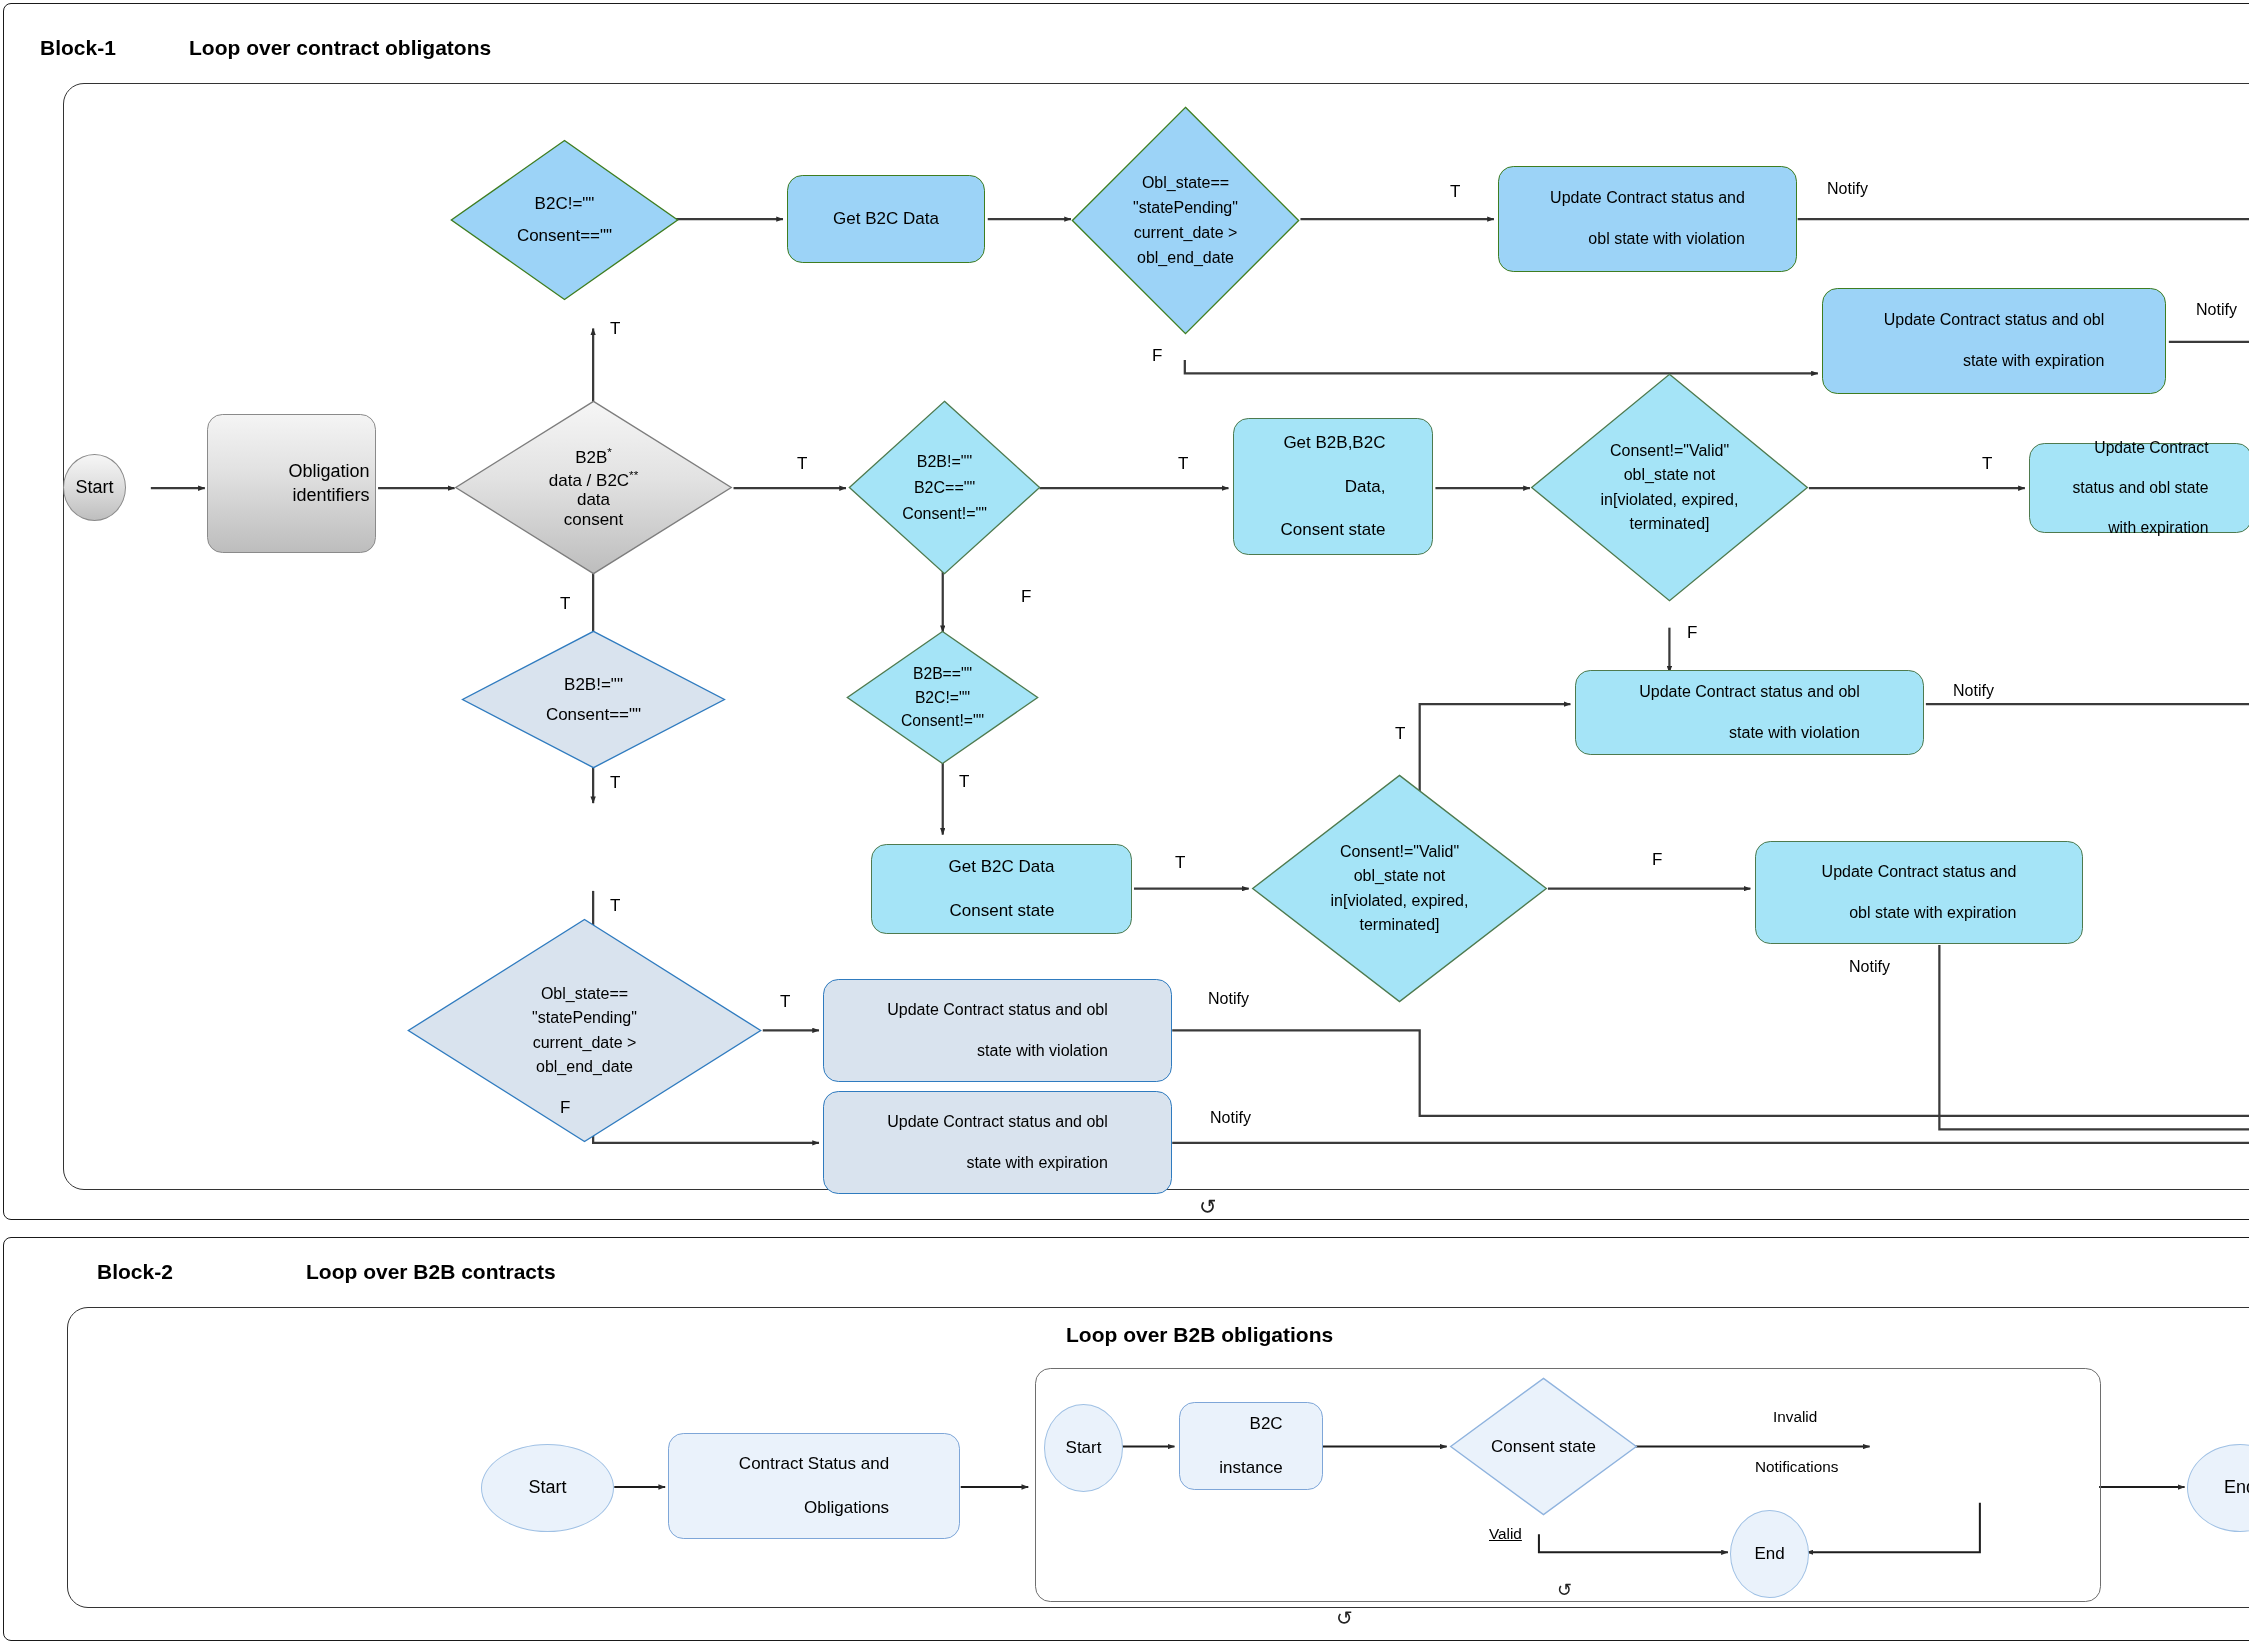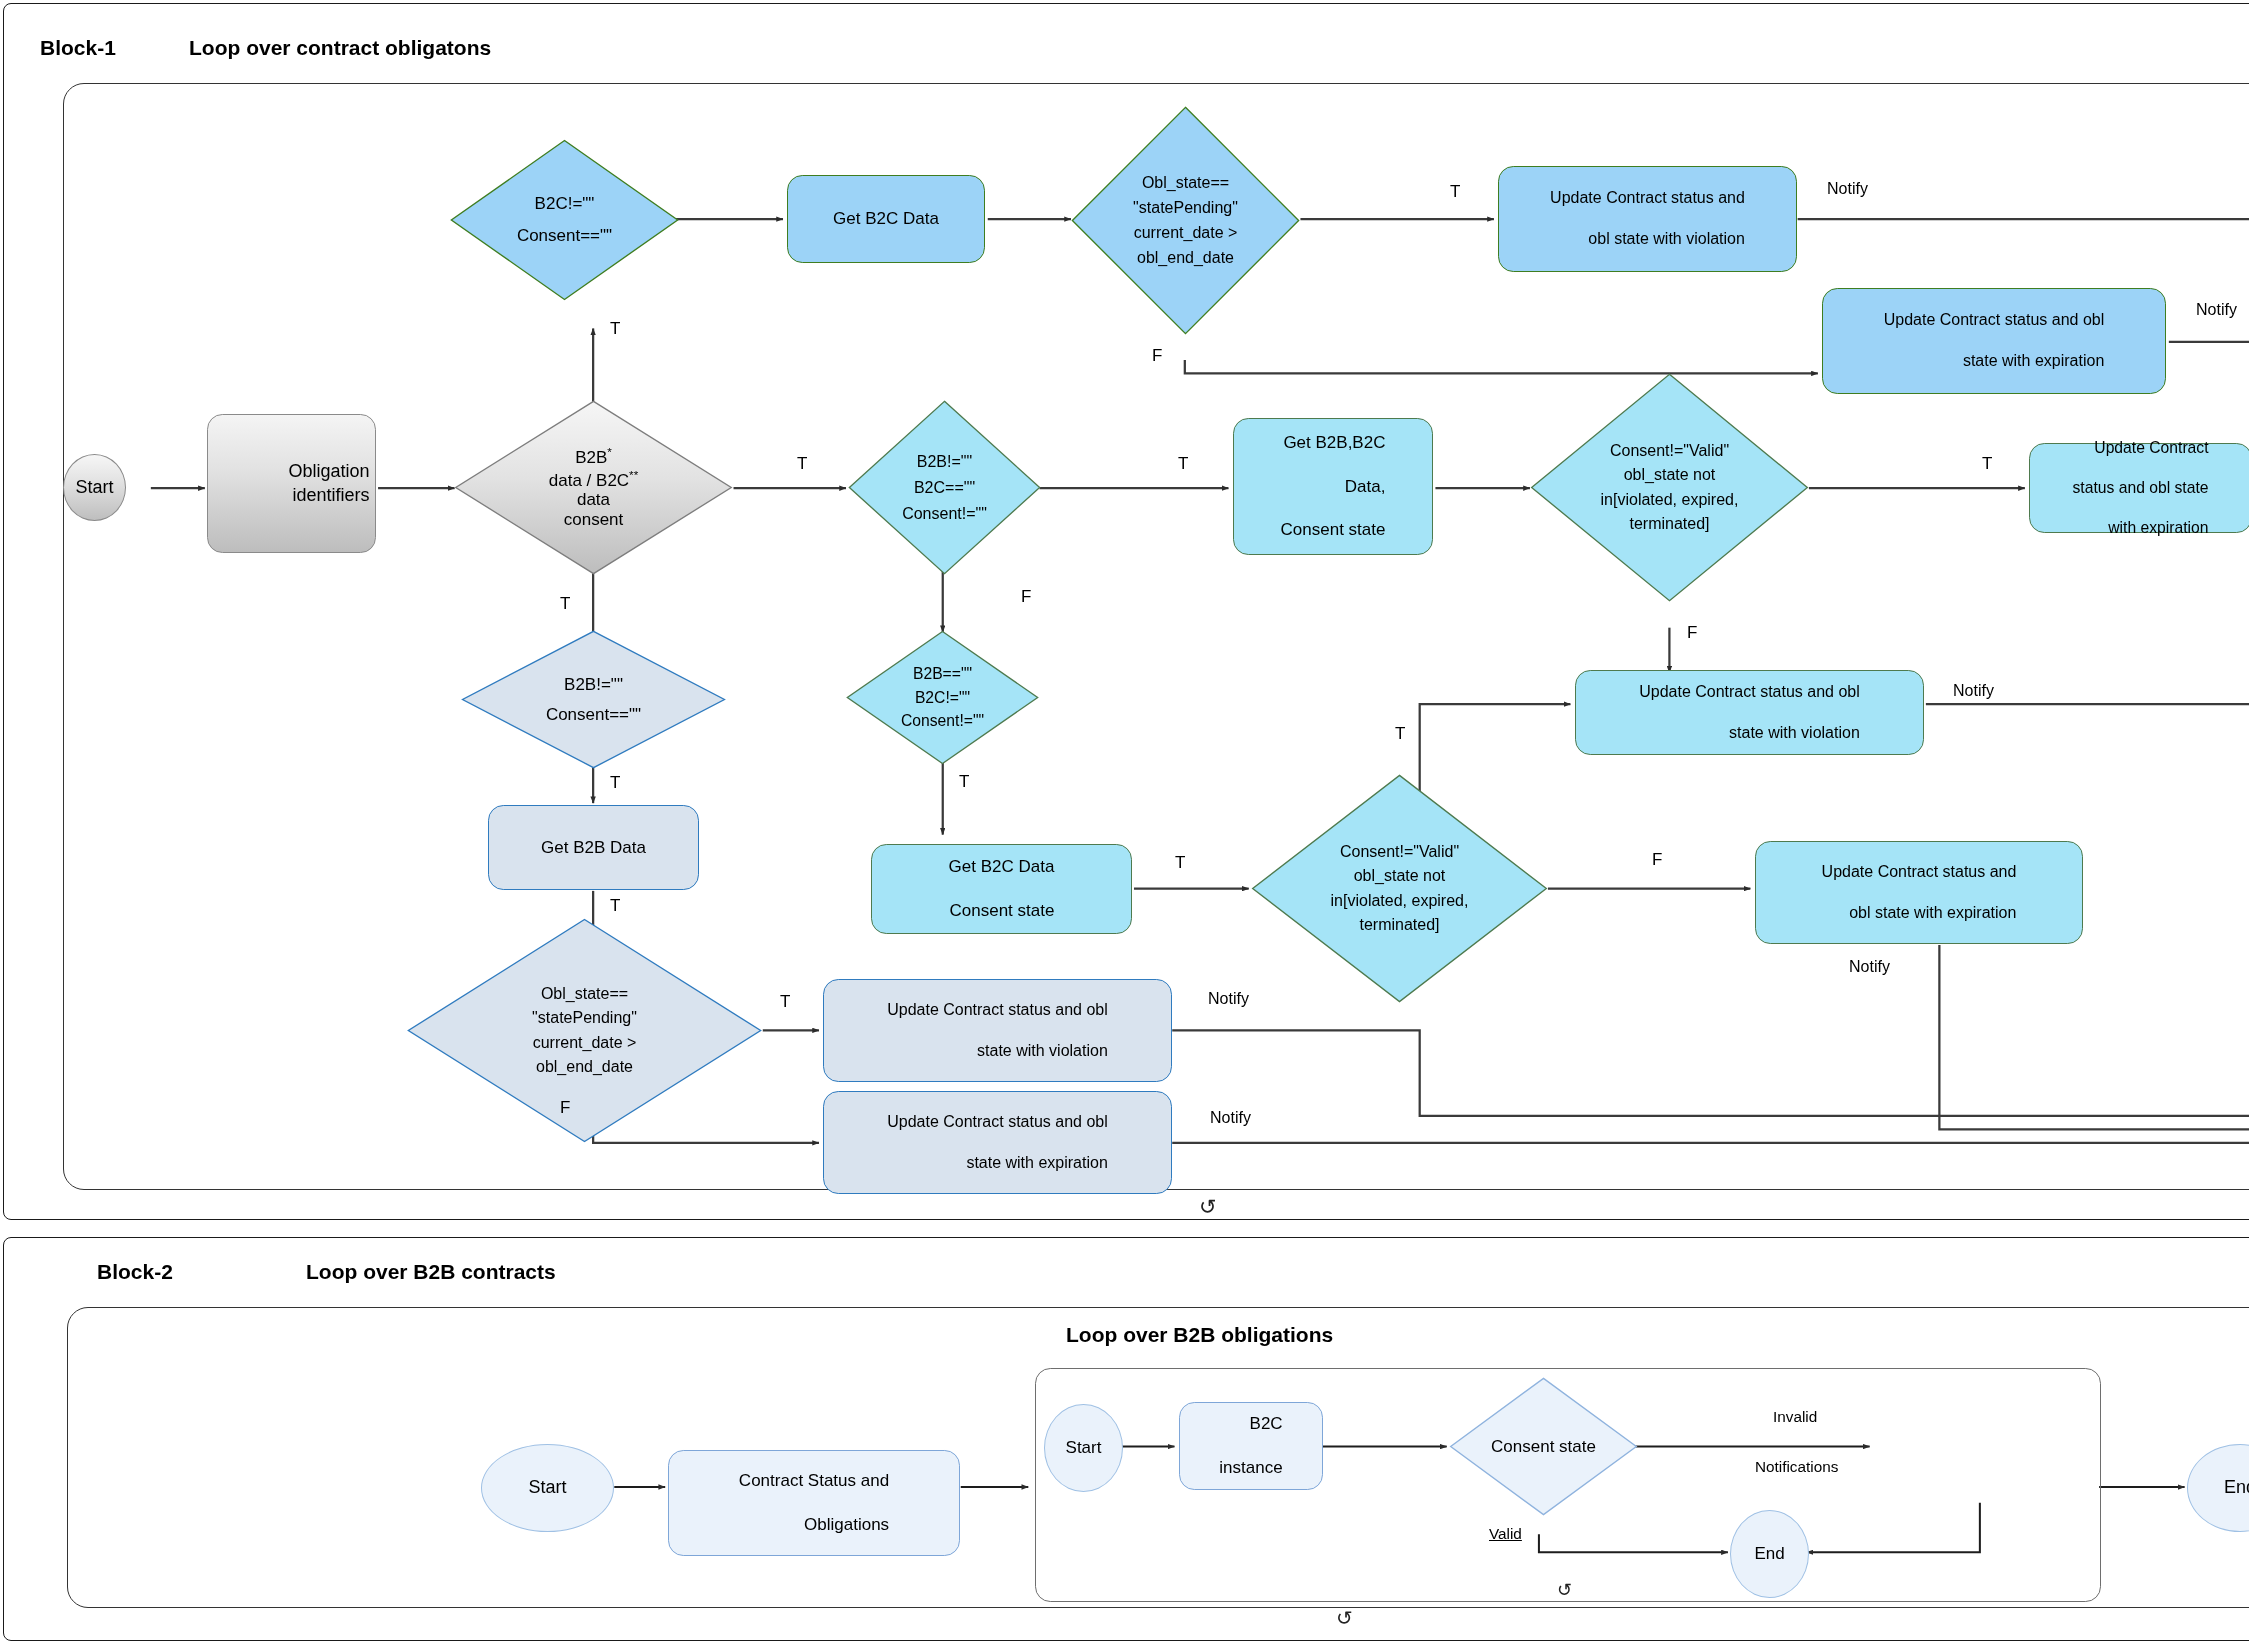--- a/index.html
+++ b/index.html
@@ -214,23 +214,20 @@
   <div class="dia" style="left:461px;top:630px;width:265px;height:139px;">
     <svg width="265" height="139" viewBox="0 0 590 310" style="position:absolute;left:0;top:0;">
       <polygon points="295,3 587,155 295,307 3,155" fill="#D9E3EE" stroke="#2F7BBF" stroke-width="3"></polygon>
     </svg>
     <div class="lbl" style="font-size:17px;flex-direction:column;gap:10px;">
       <div>B2B!=""</div>
       <div>Consent==""</div>
     </div>
   </div>
 
-  <div class="node rrect proc-pale" style="left:488px;top:805px;width:211px;height:85px;font-size:17px;">
-    <span>Get B2B Data</span>
-  </div>
 
   <div class="dia" style="left:407px;top:918px;width:355px;height:225px;">
     <svg width="355" height="225" viewBox="0 0 790 500" style="position:absolute;left:0;top:0;">
       <polygon points="395,3 787,250 395,497 3,250" fill="#D9E3EE" stroke="#2F7BBF" stroke-width="3"></polygon>
     </svg>
     <div class="lbl" style="font-size:16px;flex-direction:column;gap:6.3px;">
       <div>Obl_state==</div>
       <div>"statePending"</div>
       <div>current_date &gt;</div>
       <div>obl_end_date</div>
@@ -358,21 +355,21 @@
 
   <div class="edgelabel" style="left:1953px;top:682px;font-size:16px;">Notify</div>
   <div class="edgelabel" style="left:1849px;top:958px;font-size:16px;">Notify</div>
   <div class="edgelabel" style="left:1208px;top:990px;font-size:16px;">Notify</div>
   <div class="edgelabel" style="left:1210px;top:1109px;font-size:16px;">Notify</div>
 
   <div class="node ellipse ell-lightblue" style="left:481px;top:1444px;width:133px;height:88px;font-size:18px;">
     <span>Start</span>
   </div>
 
-  <div class="node rrect proc-lightblue" style="left:668px;top:1433px;width:292px;height:106px;font-size:17px;margin-top:17px;">
+  <div class="node rrect proc-lightblue" style="left:668px;top:1433px;width:292px;height:106px;font-size:17px;">
     <span>
       <span>Contract Status and</span><br>
       <span>Obligations</span>
     </span>
   </div>
 
   <div class="node ellipse ell-lightblue" style="left:1044px;top:1404px;width:79px;height:88px;font-size:17px;">
     <span>Start</span>
   </div>
 

